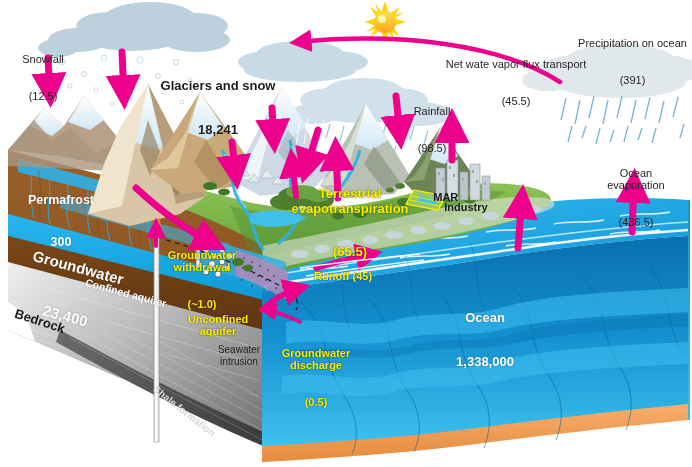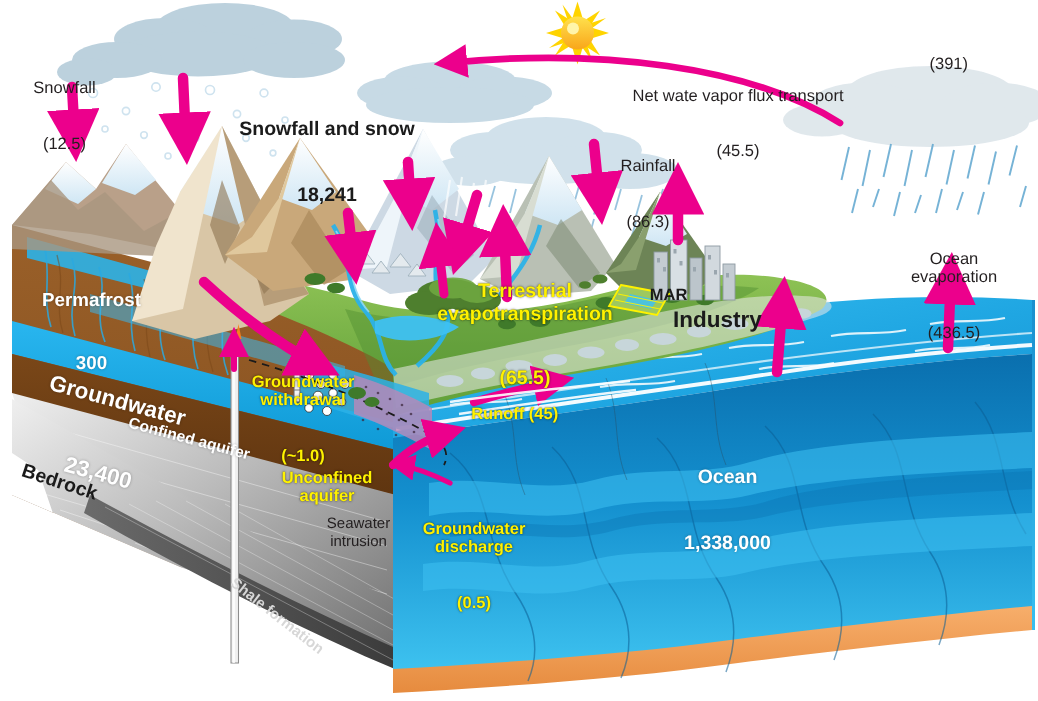--- a/index.html
+++ b/index.html
@@ -538,36 +538,37 @@
       <path d="M306 276 C346 270 386 264 424 260"></path>
     </g>
   </svg>
 
   <div class="lbl lbl-dark" style="left:6px;top:28px;width:74px;">
     <div>Snowfall</div>
     <div>(12.5)</div>
   </div>
 
   <div class="lbl lbl-blk" style="left:148px;top:50px;width:140px;font-size:13px;text-align:center;">
-    <div>Snowfall and snow</div>
+    <div>Glaciers and snow</div>
     <div>18,241</div>
   </div>
 
-  <div class="lbl lbl-dark" style="left:412px;top:33px;width:160px;">
+  <div class="lbl lbl-dark" style="left:436px;top:33px;width:160px;">
     <div>Net wate vapor flux transport</div>
     <div>(45.5)</div>
   </div>
 
   <div class="lbl lbl-dark" style="left:573px;top:12px;width:119px;">
+    <div>Precipitation on ocean</div>
     <div>(391)</div>
   </div>
 
   <div class="lbl lbl-dark" style="left:404px;top:80px;width:56px;">
     <div>Rainfall</div>
-    <div>(86.3)</div>
+    <div>(98.5)</div>
   </div>
 
   <div class="lbl lbl-dark" style="left:594px;top:142px;width:84px;">
     <div>Ocean
 evaporation</div>
     <div>(436.5)</div>
   </div>
 
   <div class="lbl lbl-white" style="left:14px;top:165px;width:94px;font-size:12.5px;">
     <div>Permafrost</div>
@@ -629,17 +630,17 @@
 
   <div class="lbl lbl-white" style="left:424px;top:282px;width:122px;font-size:13px;">
     <div>Ocean</div>
     <div>1,338,000</div>
   </div>
 
   <div class="lbl lbl-blk" style="left:421px;top:179px;font-size:11px;">
     <span>MAR</span>
   </div>
 
-  <div class="lbl lbl-blk" style="left:432px;top:189px;font-size:15px;">
+  <div class="lbl lbl-blk" style="left:432px;top:189px;font-size:11px;">
     <span>Industry</span>
   </div>
 
 </div>
 
 </body></html>

